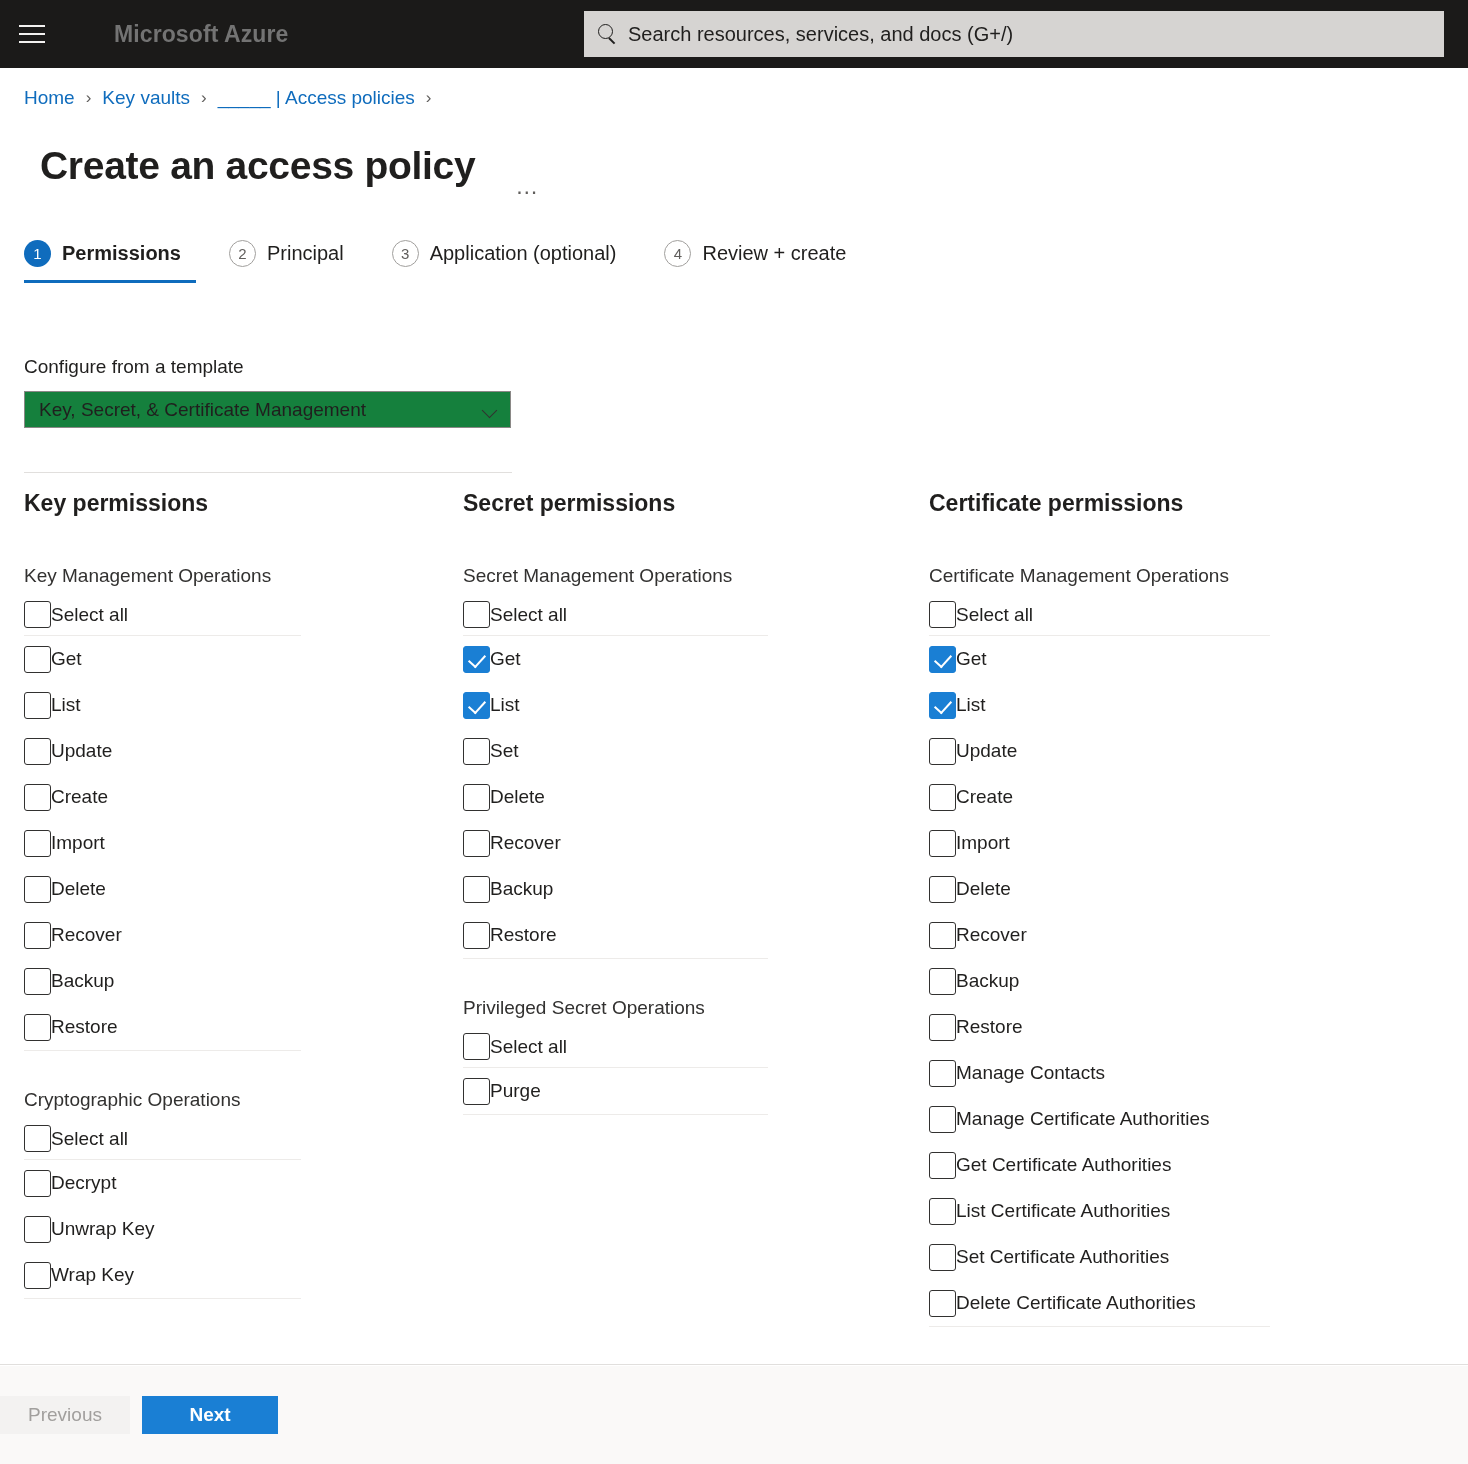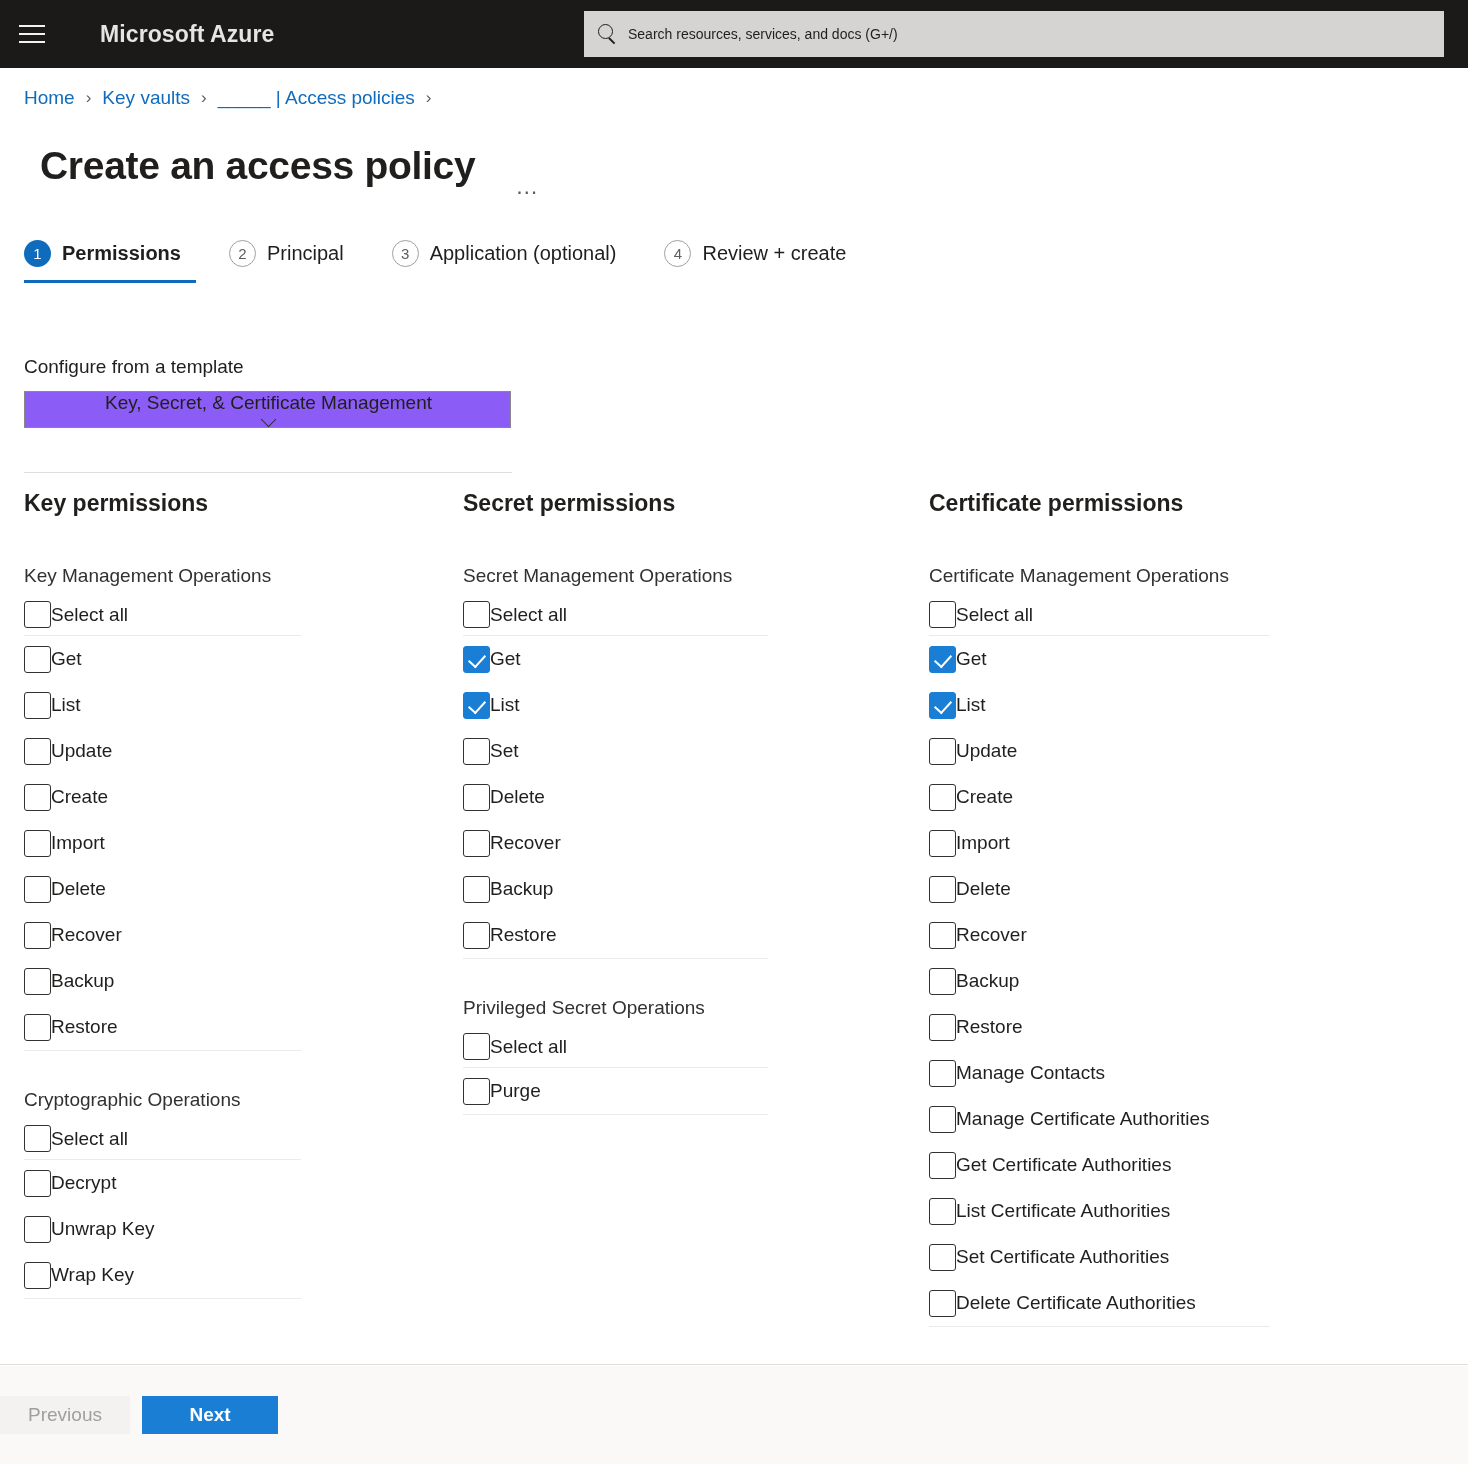--- a/index.html
+++ b/index.html
@@ -20,22 +20,22 @@
   }
   .hamburger {
     width: 48px; height: 48px; margin-left: 8px;
     display: flex; flex-direction: column; justify-content: center;
     align-items: center; gap: 6px; cursor: pointer;
   }
   .hamburger span {
     display: block; width: 26px; height: 2px; background: #f3f2f1;
   }
   .brand {
-    color: #e5e5e5; font-size: 23px; font-weight: bold;
-    margin-left: 44px; letter-spacing: 0.1px; white-space: nowrap;
+    color: #737373; font-size: 23px; font-weight: bold;
+    margin-left: 58px; letter-spacing: 0.1px; white-space: nowrap;
   }
   .searchwrap {
     position: absolute; left: 584px; top: 11px;
     width: 860px; height: 46px;
     background: #d6d4d2;
     display: flex; align-items: center; padding: 0 12px;
     cursor: text;
   }
   .search-icon {
     width: 22px; height: 22px; flex: 0 0 22px; margin-right: 10px;
@@ -44,21 +44,21 @@
   .search-icon::before {
     content:""; position:absolute; left:2px; top:1px;
     width:13px; height:13px; border:1.8px solid #201f1e; border-radius:50%;
   }
   .search-icon::after {
     content:""; position:absolute; left:13px; top:14px;
     width:8px; height:1.8px; background:#201f1e;
     transform: rotate(45deg); transform-origin: left center;
   }
   .search-ph {
-    font-size: 14px; color: #201f1e; white-space: nowrap;
+    font-size: 20px; color: #201f1e; white-space: nowrap;
   }
 
   
   .breadcrumb {
     position: absolute; left: 24px; top: 84px;
     display: flex; align-items: center; font-size: 19px;
     height: 28px;
   }
   .bc-link { color: #0f6cbd; cursor: pointer; white-space: nowrap; }
   .bc-sep { color: #605e5c; margin: 0 11px; font-size: 17px; }
@@ -101,23 +101,23 @@
   }
 
   
   .field-label {
     position: absolute; left: 24px; top: 356px;
     font-size: 19px; color: #201f1e;
   }
   .select {
     position: absolute; left: 24px; top: 391px;
     width: 487px; height: 37px;
-    border: 1px solid #8a8886; background: #8b5cf6;
+    border: 1px solid #8a8886; background: #15803d;
     display: flex; align-items: center; justify-content: space-between;
-    padding: 0 12px 0 14px; cursor: pointer; flex-direction: column;
+    padding: 0 12px 0 14px; cursor: pointer;
   }
   .select-value { font-size: 19px; color: #201f1e; white-space: nowrap; }
   .chev {
     width: 16px; height: 10px; position: relative; flex: 0 0 16px;
   }
   .chev::before {
     content:""; position:absolute; left:2px; top:0;
     width:10px; height:10px;
     border-right: 1.6px solid #323130; border-bottom: 1.6px solid #323130;
     transform: rotate(45deg);

